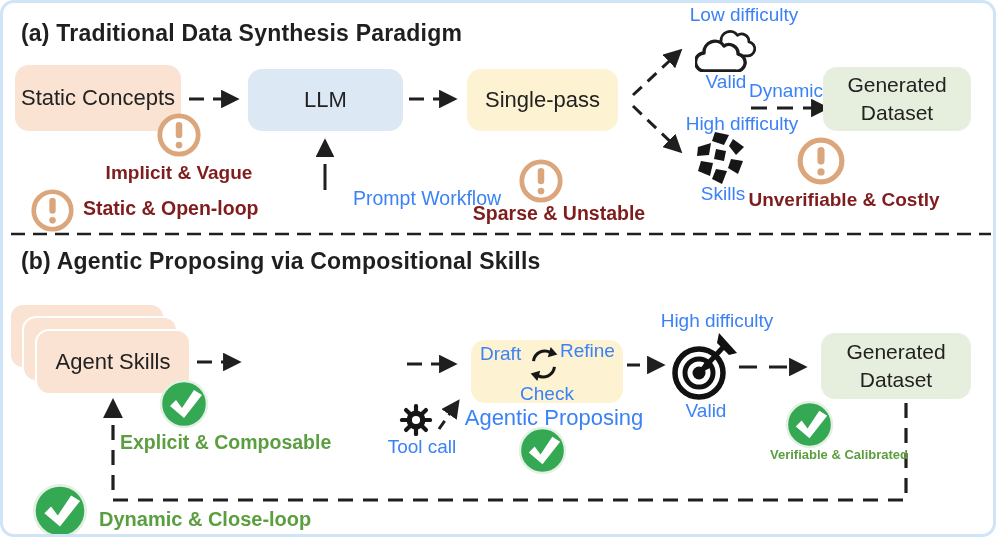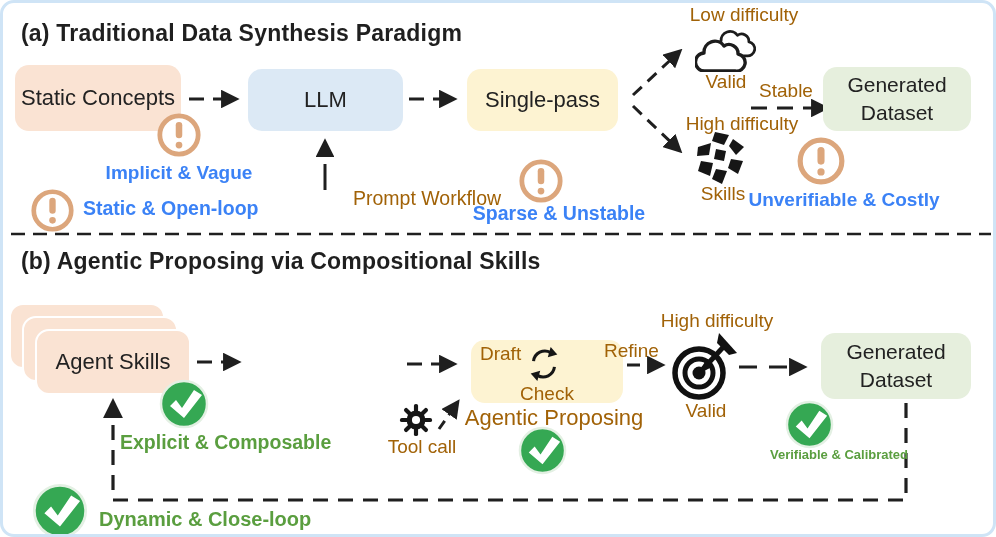--- a/index.html
+++ b/index.html
@@ -12,23 +12,23 @@
   .sec-title{font-size:23px; font-weight:600; letter-spacing:.2px; white-space:nowrap;}
   .node{
     position:absolute; border-radius:14px; display:flex; align-items:center; justify-content:center;
     font-size:22px; color:#222; text-align:center;
   }
   .node .one{white-space:nowrap;}
   .peach{background:#fae3d3;}
   .blue{background:#dce9f5;}
   .yellow{background:#fdf3d2;}
   .green{background:#e6efdd;}
-  .lbl{position:absolute; font-size:19px; white-space:nowrap; color:#a16207;}
+  .lbl{position:absolute; font-size:19px; white-space:nowrap; color:#3b82f6;}
   .cx{transform:translateX(-50%);}
-  .issue{color:#3b82f6; font-weight:600;}
+  .issue{color:#7f1d1d; font-weight:600;}
   .strength{color:#5a9e3f; font-weight:600;}
   .card{position:absolute; width:156px; height:66px; border-radius:14px;
         background:#fae3d3; border:2.5px solid #ffffff; box-sizing:border-box;}
   svg{display:block;}
   #arrows{position:absolute; left:0; top:0; pointer-events:none;}
   .genbox{font-size:21px; line-height:1.35; width:130px;}
 </style>
 </head>
 <body>
 
@@ -74,21 +74,21 @@
     <span class="one">Single-pass</span>
   </div>
 
   <div class="node green" style="left:820px; top:64px; width:148px; height:64px;">
     <span class="genbox">Generated Dataset</span>
   </div>
 
   <div class="lbl" style="left:350px; top:184px; font-size:19.5px;">Prompt Workflow</div>
   <div class="lbl cx" style="left:741px; top:1px;">Low difficulty</div>
   <div class="lbl cx" style="left:723px; top:68px;">Valid</div>
-  <div class="lbl cx" style="left:783px; top:77px;">Stable</div>
+  <div class="lbl cx" style="left:783px; top:77px;">Dynamic</div>
   <div class="lbl cx" style="left:739px; top:110px;">High difficulty</div>
   <div class="lbl cx" style="left:720px; top:180px;">Skills</div>
 
   <div class="lbl issue cx" style="left:176px; top:159px;">Implicit &amp; Vague</div>
   <div class="lbl issue" style="left:80px; top:194px; font-size:19.5px;">Static &amp; Open-loop</div>
   <div class="lbl issue cx" style="left:556px; top:199px; font-size:19.5px;">Sparse &amp; Unstable</div>
   <div class="lbl issue cx" style="left:841px; top:186px;">Unverifiable &amp; Costly</div>
 
   <svg class="abs" style="left:153px; top:109px;" width="46" height="46" viewBox="0 0 48 48">
     <circle cx="24" cy="24" r="20" fill="#fff" stroke="#dca67c" stroke-width="5"></circle>
@@ -134,21 +134,21 @@
 
   <div class="card" style="left:6px; top:300px;"></div>
   <div class="card" style="left:19px; top:313px;"></div>
   <div class="card node" style="left:32px; top:326px; background:#fae3d3;">
     <span class="one">Agent Skills</span>
   </div>
 
 
   <div class="node yellow" style="left:468px; top:337px; width:152px; height:63px;"></div>
   <div class="lbl" style="left:477px; top:340px;">Draft</div>
-  <div class="lbl" style="left:557px; top:337px;margin-left:44px;">Refine</div>
+  <div class="lbl" style="left:557px; top:337px;">Refine</div>
   <div class="lbl cx" style="left:544px; top:380px;">Check</div>
   <svg class="abs" style="left:522px; top:342px;" width="38" height="38" viewBox="0 0 40 40">
     <g stroke="#161616" stroke-width="3.2" fill="none">
       <path d="M9 17 A 12 12 0 0 1 27 8"></path>
       <path d="M31 23 A 12 12 0 0 1 13 32"></path>
     </g>
     <g fill="#161616">
       <polygon points="27,2 34,10 24,13"></polygon>
       <polygon points="13,38 6,30 16,27"></polygon>
     </g>

